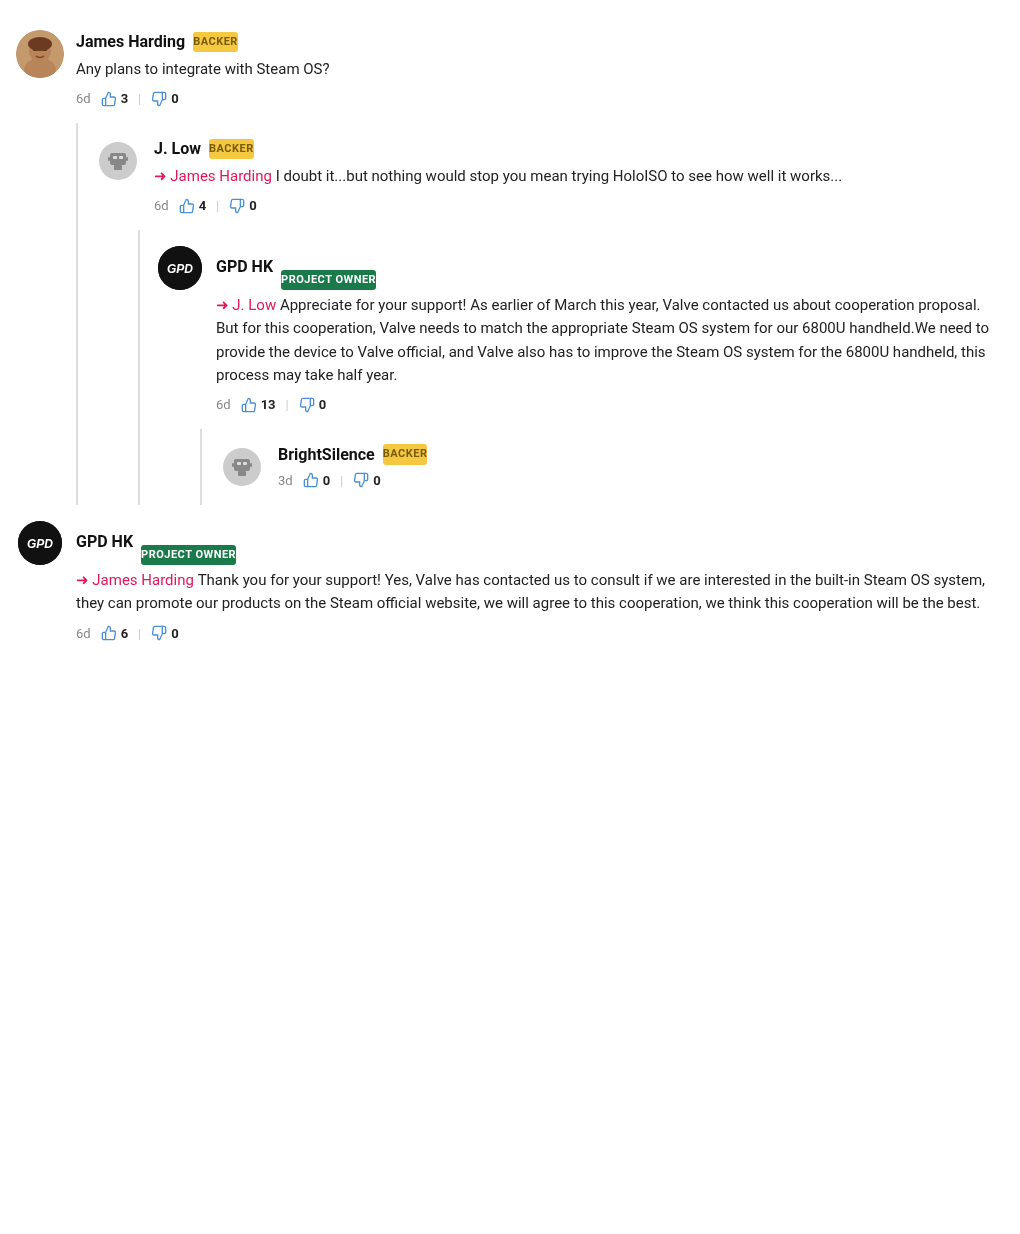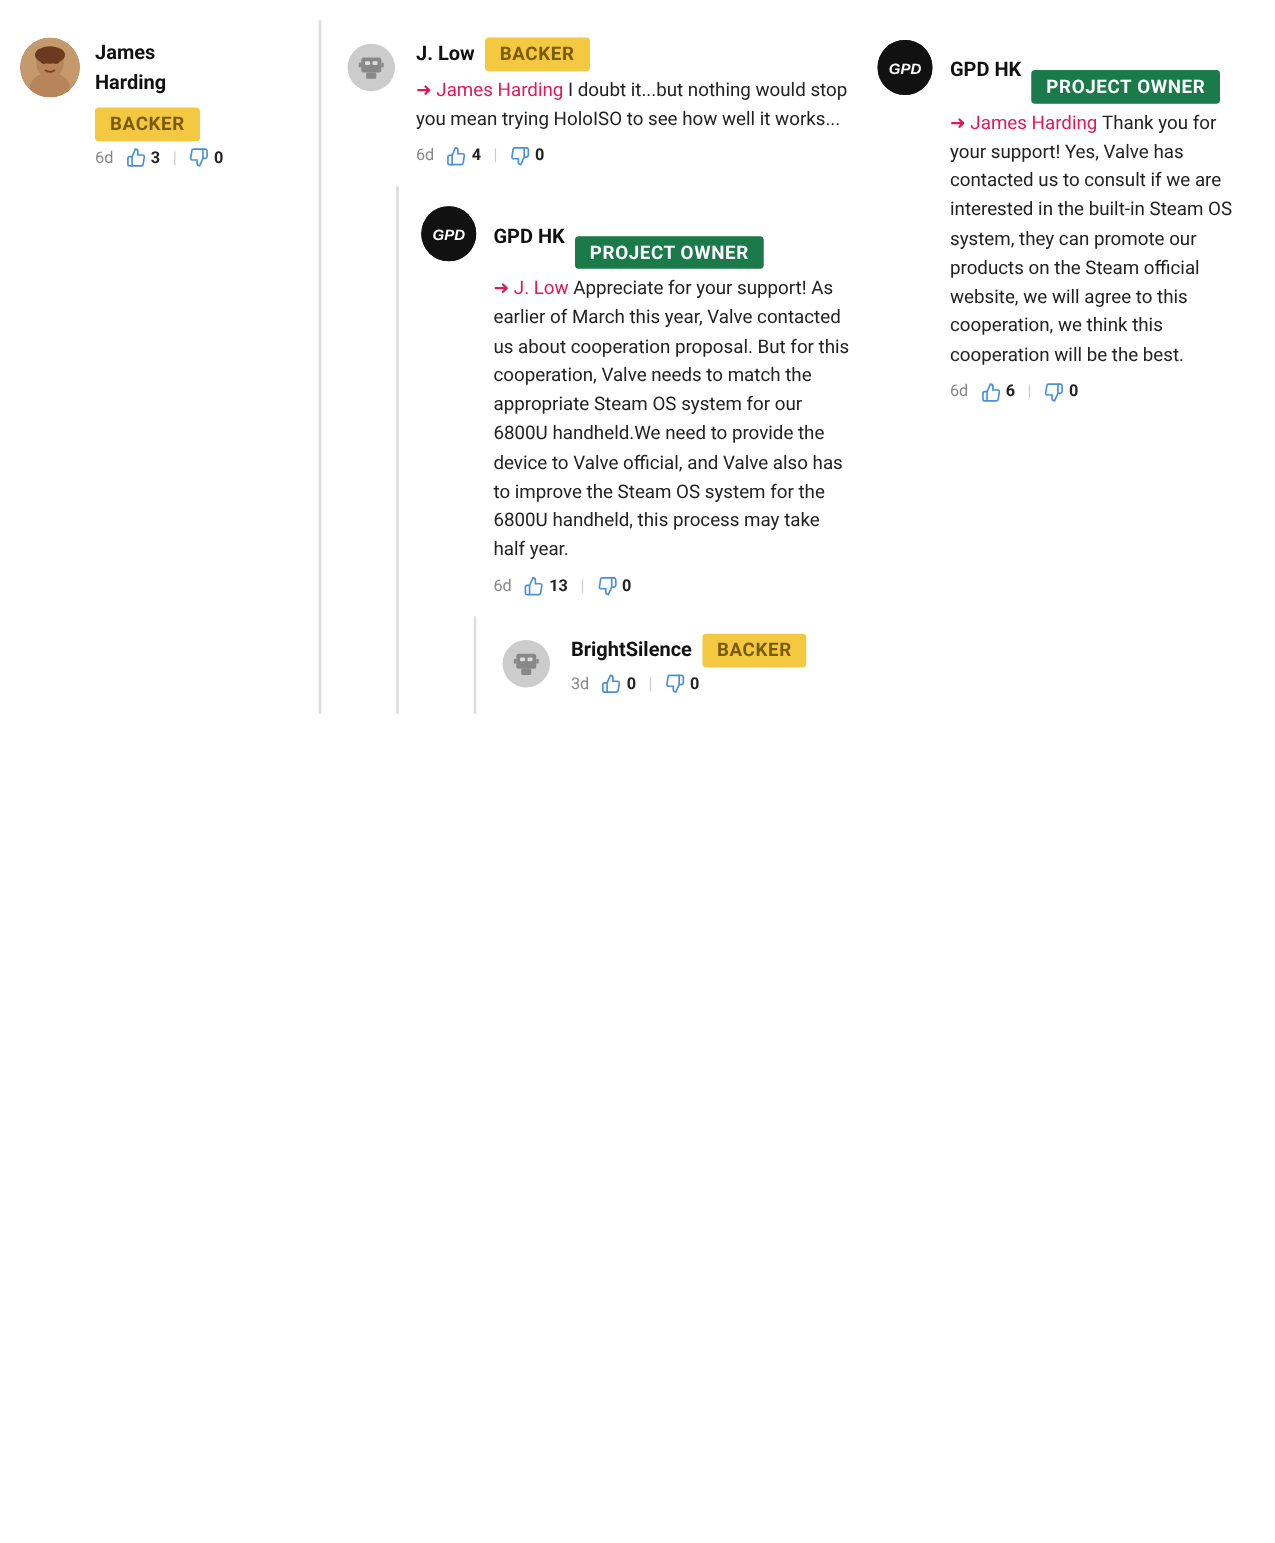--- a/index.html
+++ b/index.html
@@ -8,22 +8,22 @@
       background: #fff;
       color: #222;
       font-size: 15px;
       line-height: 1.5;
       padding: 16px;
       max-width: 1020px;
     }
 
     .comment-thread {
       display: flex;
-      flex-direction: row;
-      gap: 16px;
+      flex-direction: column;
+      gap: 0;
     }
 
     .comment {
       display: flex;
       gap: 12px;
       padding: 14px 0;
     }
 
     .comment-avatar {
       flex-shrink: 0;
@@ -73,23 +73,23 @@
     }
 
     .username {
       font-weight: 700;
       font-size: 16px;
       color: #111;
     }
 
     .badge {
       display: inline-block;
-      padding: 2px 12px;
+      padding: 2px 0;
       border-radius: 3px;
-      font-size: 15px;
+      font-size: 11px;
       font-weight: 700;
       letter-spacing: 0.5px;
     }
 
     .badge-backer {
       background: #f5c842;
       color: #7a5c00;
     }
 
     .badge-owner {
@@ -189,20 +189,21 @@
           <path d="M20 26 Q24 29 28 26" stroke="#7a4020" stroke-width="1.5" fill="none"></path>
           <ellipse cx="24" cy="14" rx="12" ry="7" fill="#6b3a1f"></ellipse>
         </svg>
       </div>
     </div>
     <div class="comment-body">
       <div class="comment-header">
         <span class="username">James Harding</span>
         <span class="badge badge-backer">BACKER</span>
       </div>
+      <div class="comment-text">Any plans to integrate with Steam OS?</div>
       <div class="comment-meta">
         <span class="meta-time">6d</span>
         <span class="vote-btn">
           <svg viewBox="0 0 24 24" fill="none" stroke="#4a90d9" stroke-width="2">
               <path d="M14 9V5a3 3 0 0 0-3-3l-4 9v11h11.28a2 2 0 0 0 2-1.7l1.38-9a2 2 0 0 0-2-2.3H14z"></path>
               <path d="M7 22H4a2 2 0 0 1-2-2v-7a2 2 0 0 1 2-2h3"></path>
             </svg>
           <span class="vote-count">3</span>
         </span>
         <span class="meta-divider">|</span>

